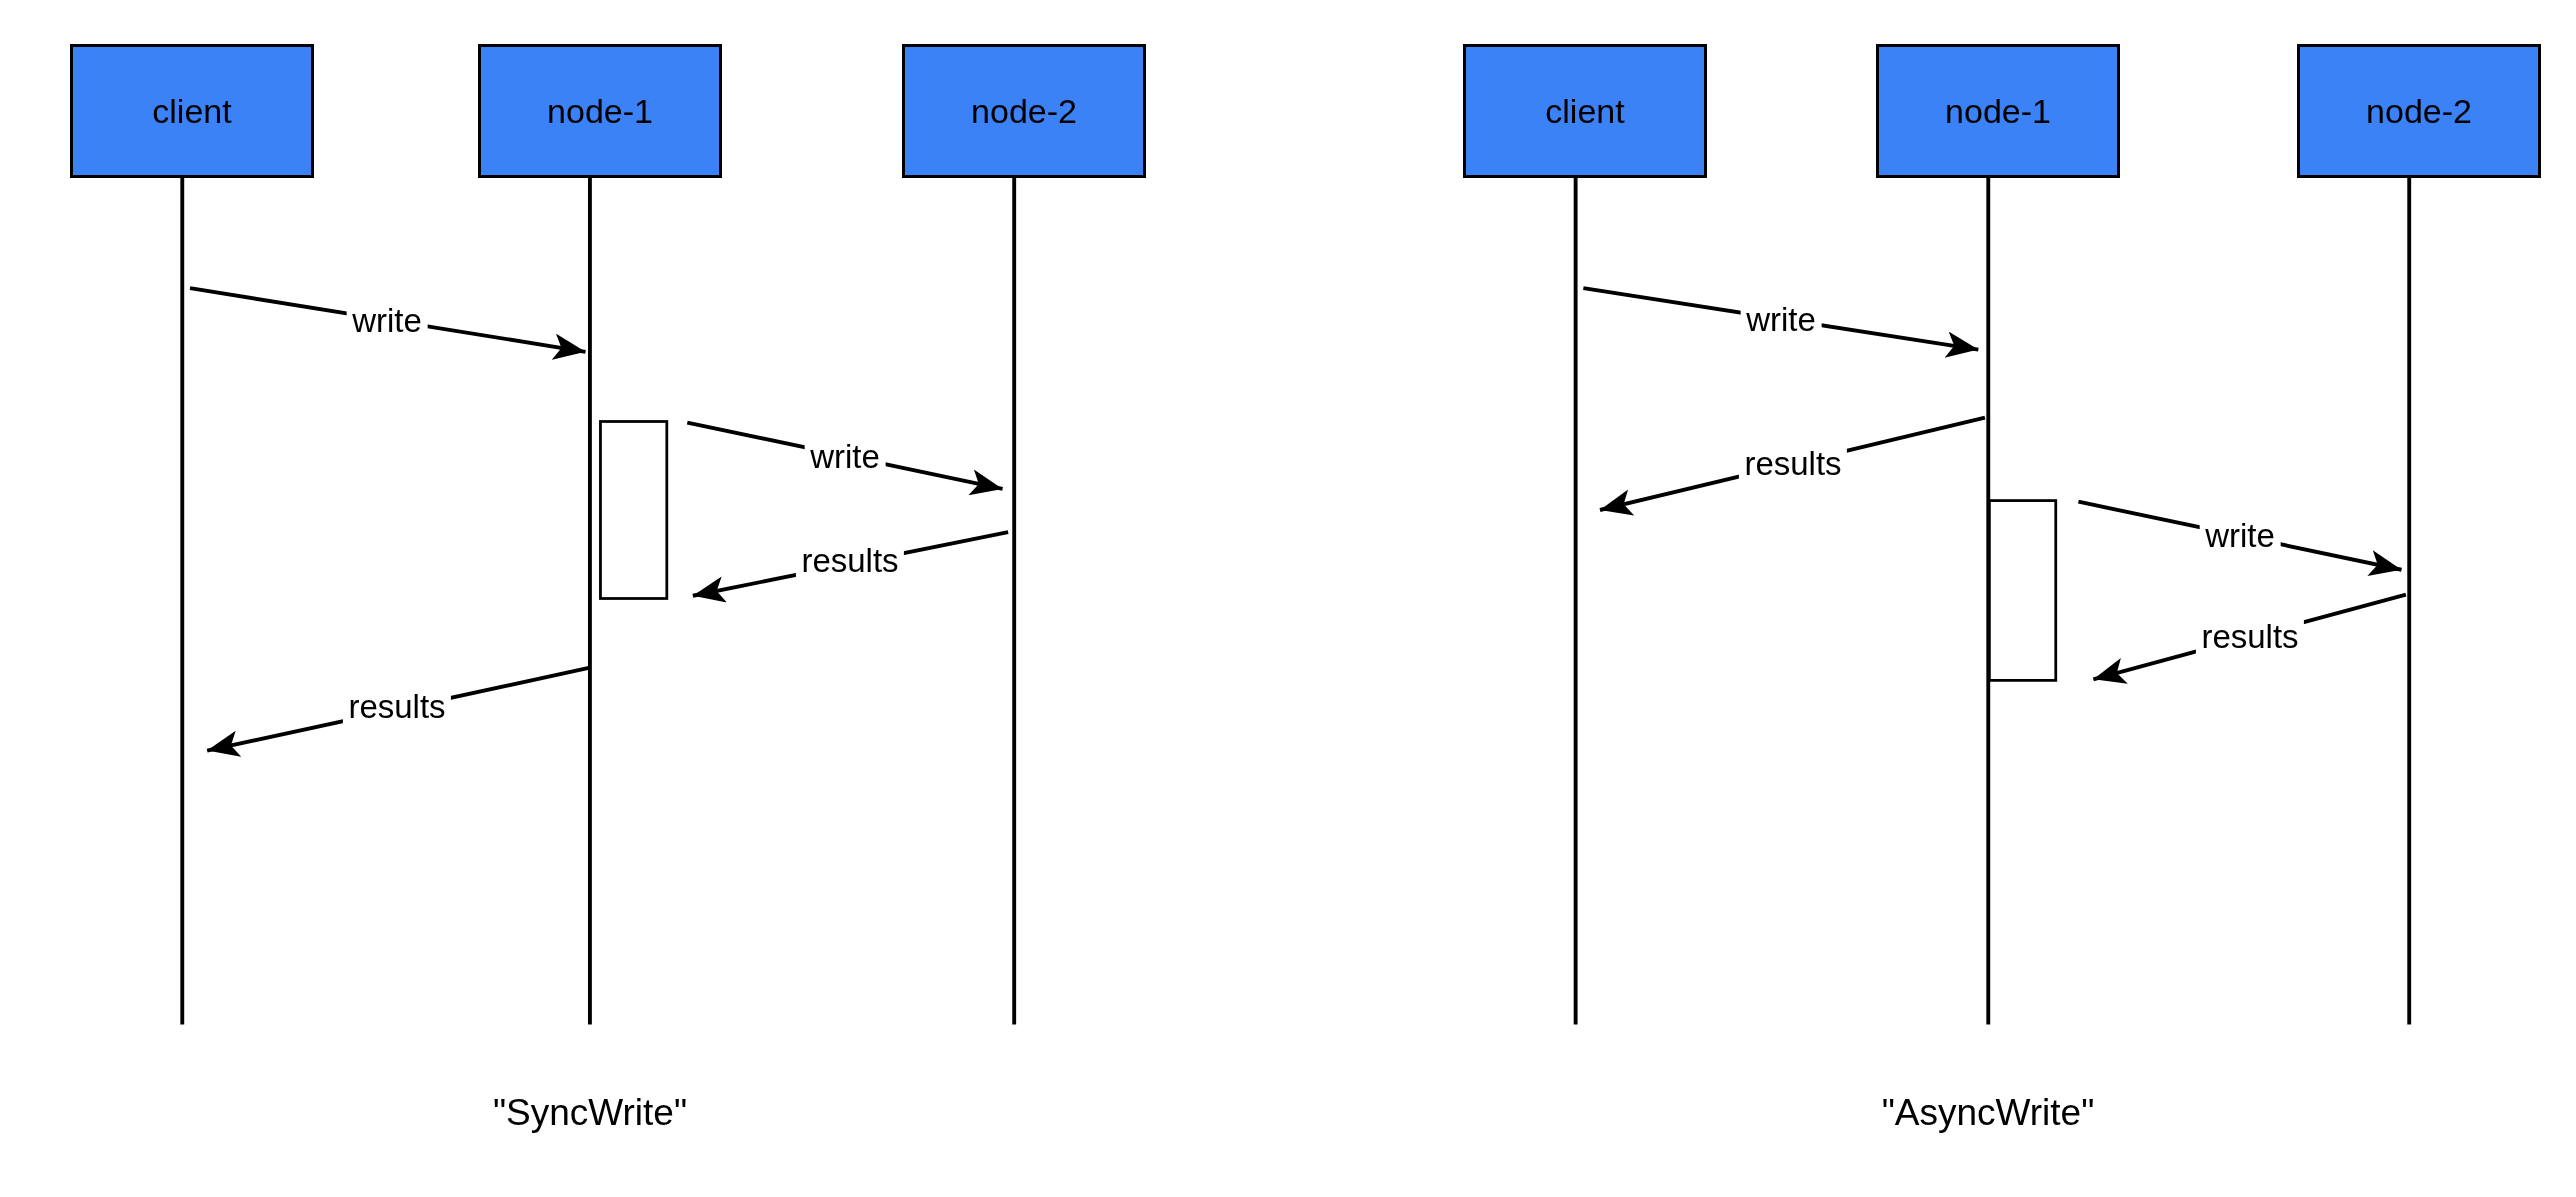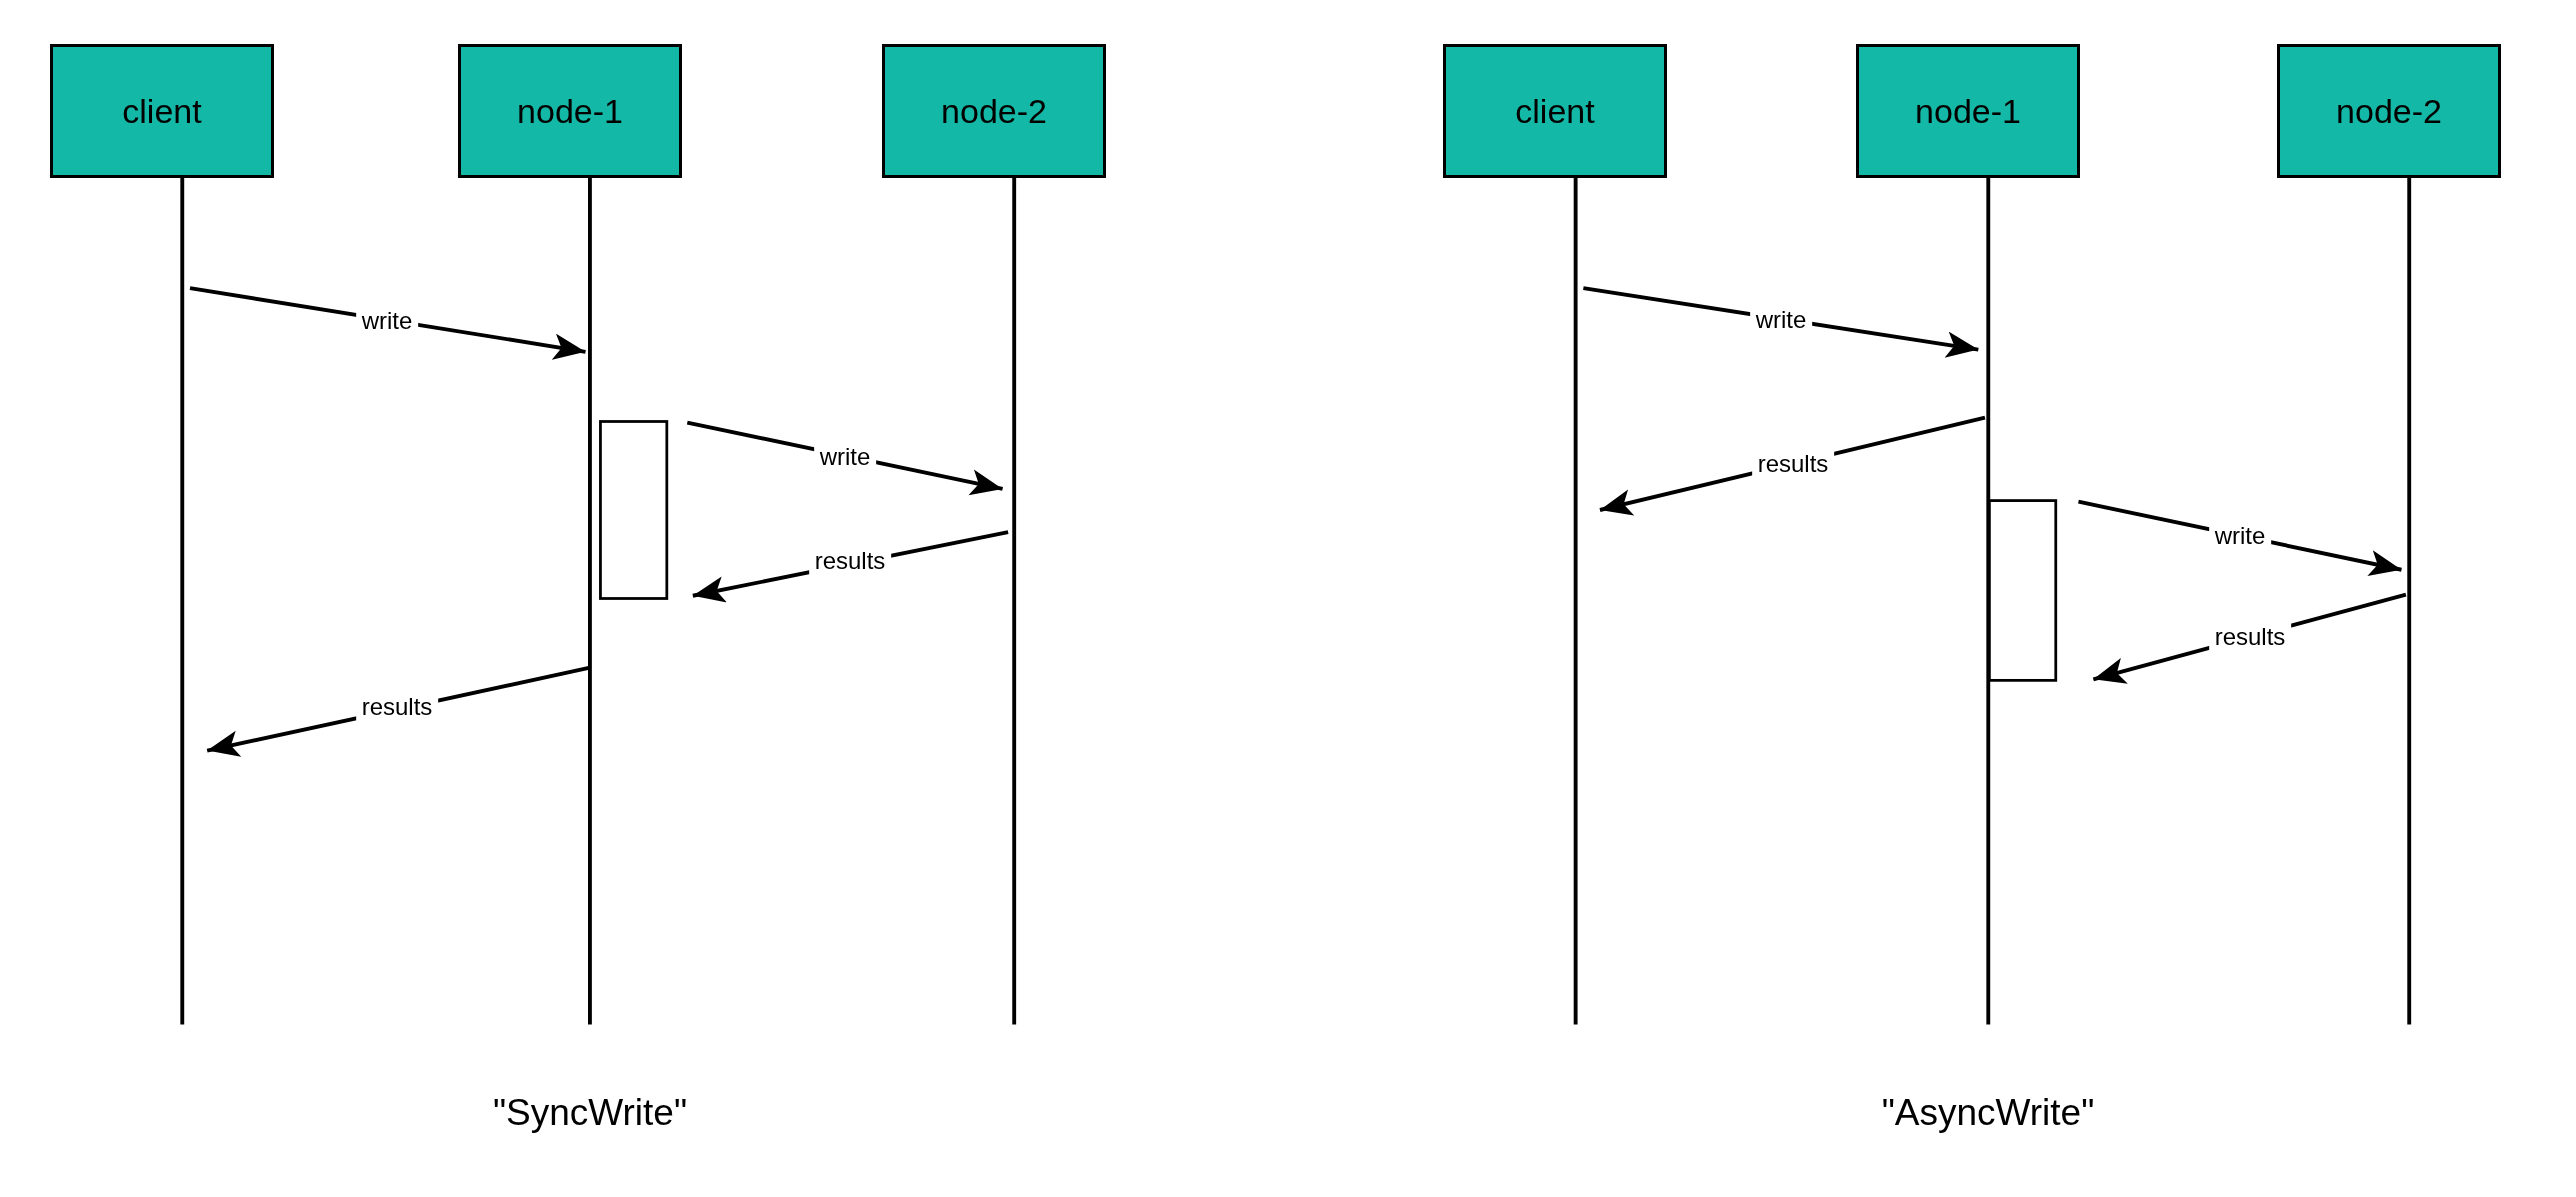--- a/index.html
+++ b/index.html
@@ -16,37 +16,38 @@
     color: #000000;
     overflow: hidden;
   }
   .lines-layer {
     position: absolute;
     left: 0;
     top: 0;
   }
   .actor-box {
     position: absolute;
-    width: 224px;
+    width: 244px;
     height: 134px;
     box-sizing: border-box;
     border: 3.9px solid #000000;
-    background: #14b8a6;
+    background: #3b82f6;
     display: flex;
     align-items: center;
     justify-content: center;
     font-size: 34px;
     line-height: 1;
+    margin-left: 20px;
   }
   .msg-label {
     position: absolute;
     transform: translate(-50%, -50%);
     background: #ffffff;
     padding: 1.1px 5.5px;
-    font-size: 24px;
+    font-size: 33px;
     line-height: 1.1;
     white-space: nowrap;
   }
   .caption {
     position: absolute;
     transform: translate(-50%, -50%);
     font-size: 37px;
     line-height: 1.1;
     white-space: nowrap;
   }

